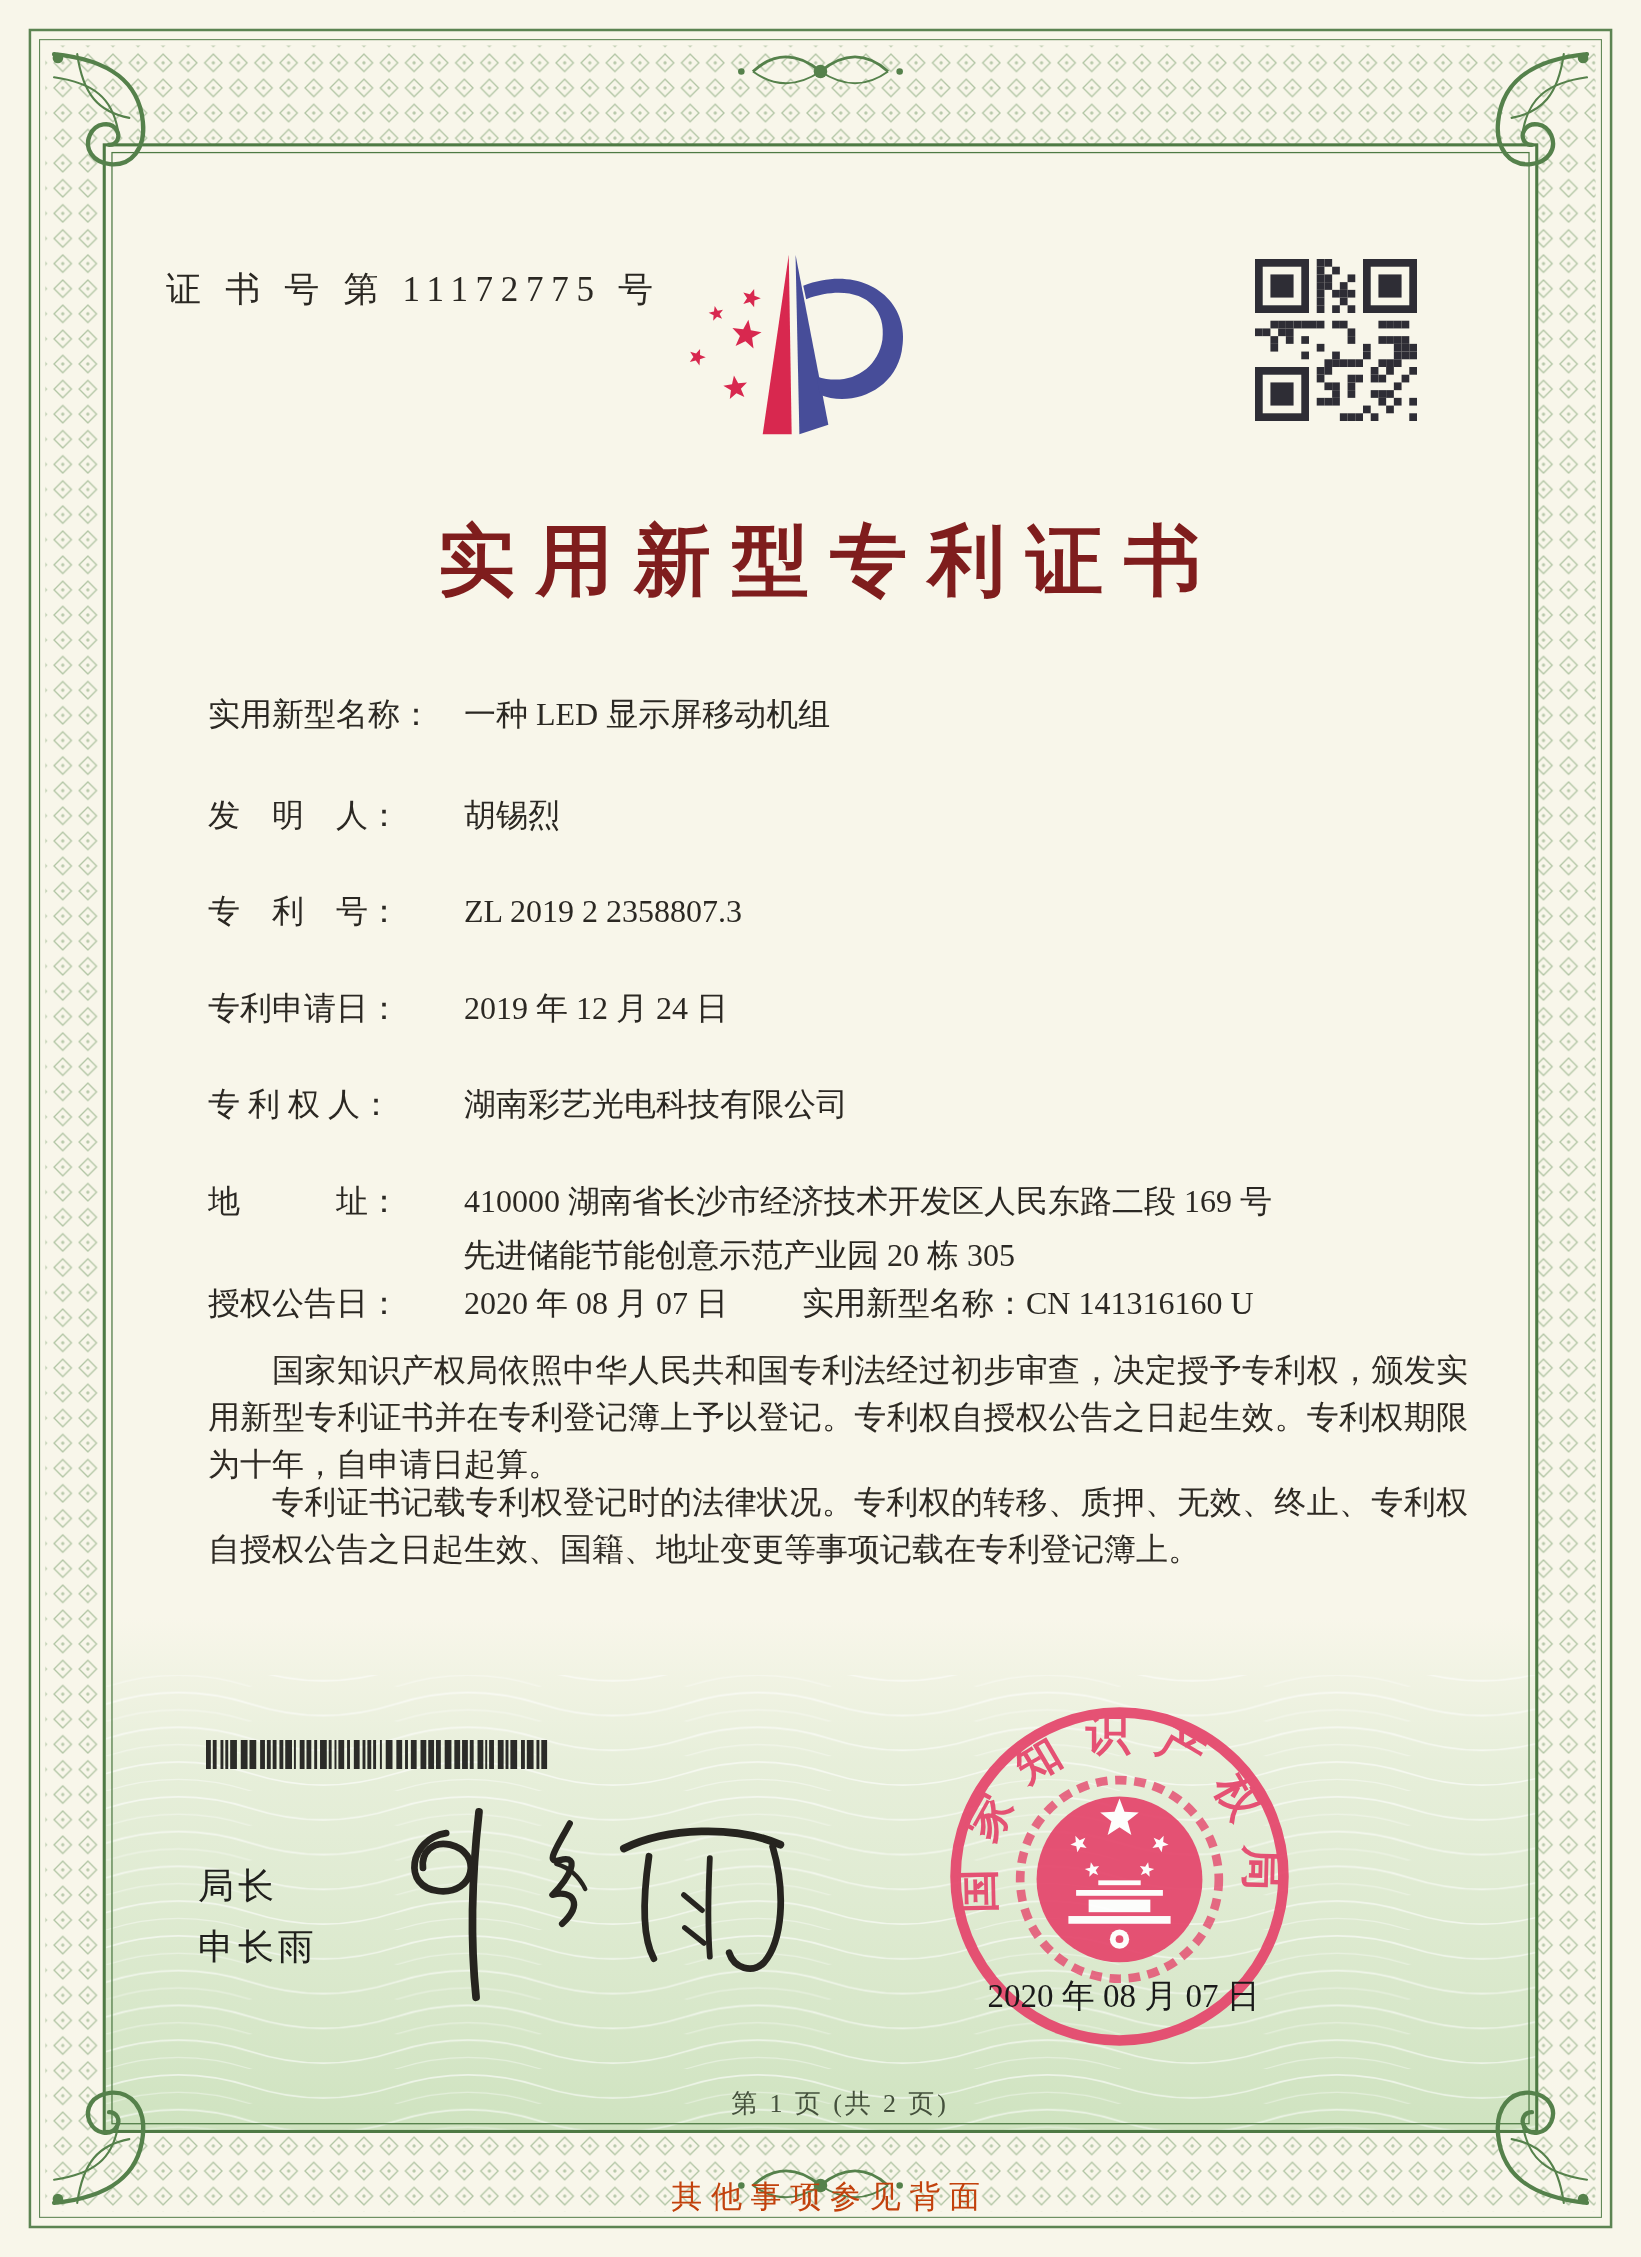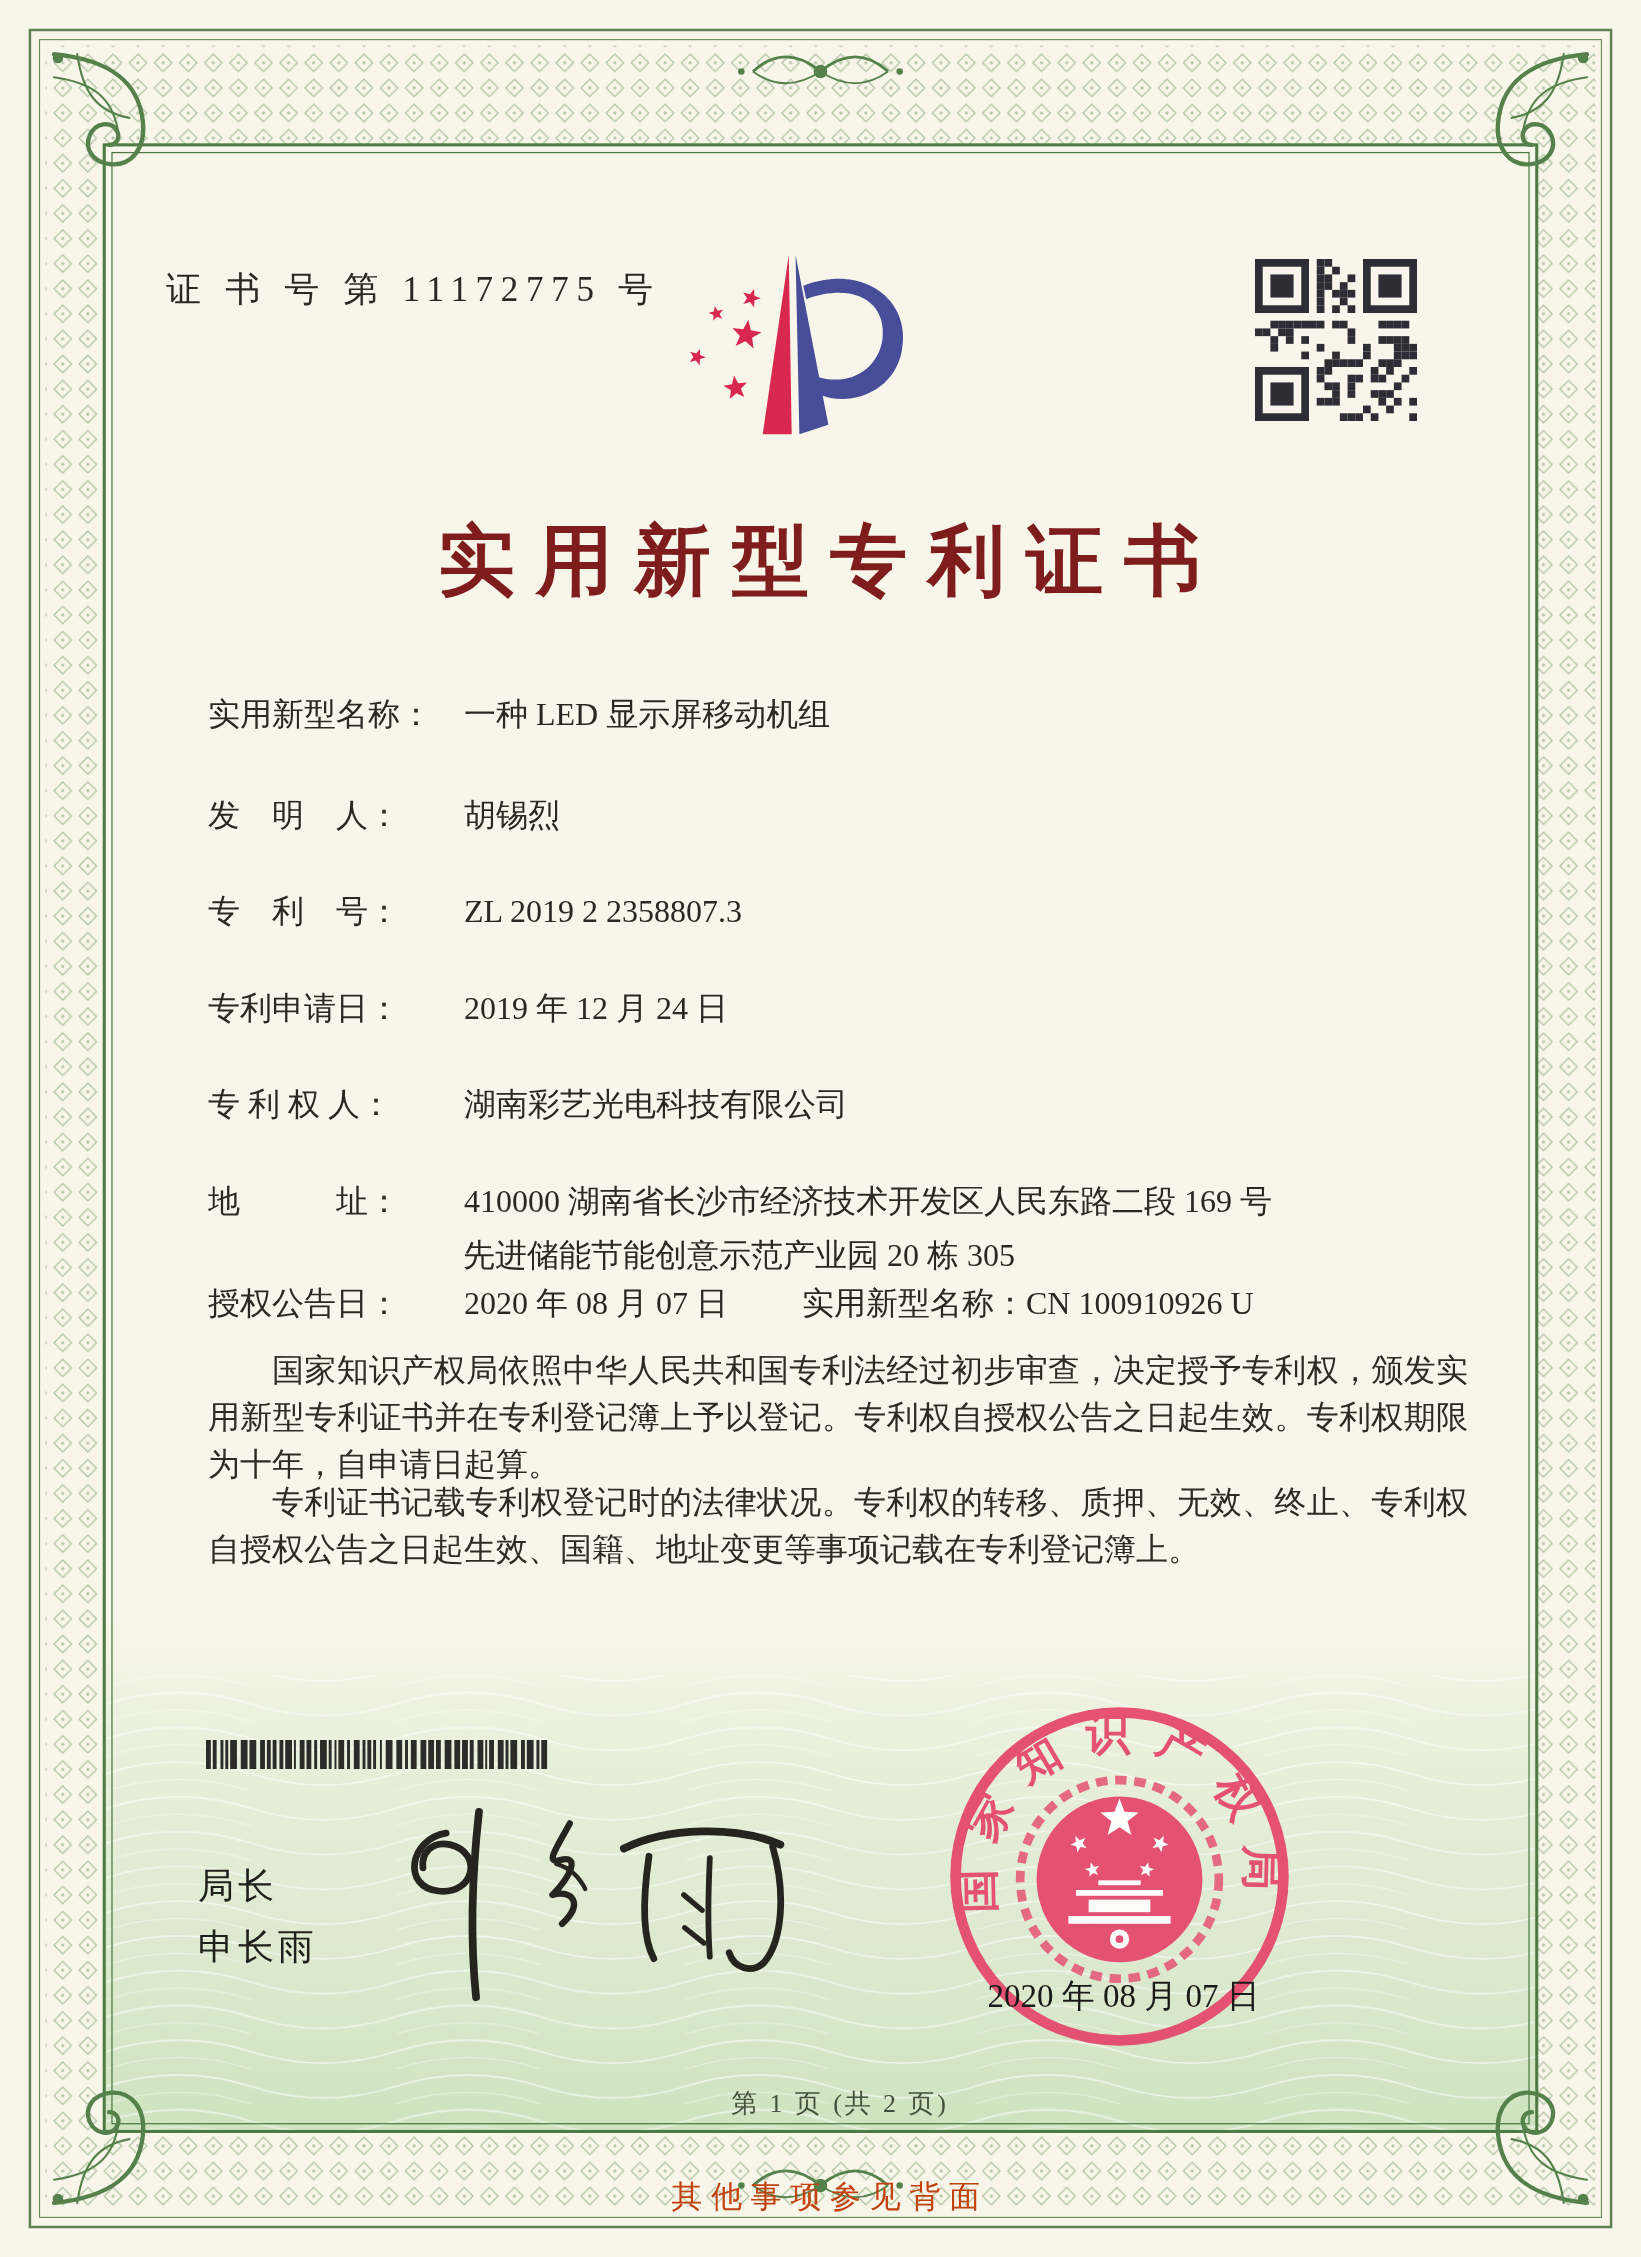--- a/index.html
+++ b/index.html
@@ -222,21 +222,21 @@
   <div class="abs frow" style="top:1083px">
     <span class="lab">专 利 权 人：</span><span>湖南彩艺光电科技有限公司</span>
   </div>
   <div class="abs frow" style="top:1180px">
     <span class="lab">地　　　址：</span><span>410000 湖南省长沙市经济技术开发区人民东路二段 169 号</span>
   </div>
   <div class="abs addr2" style="top:1234px">先进储能节能创意示范产业园 20 栋 305</div>
   <div class="abs frow" style="top:1282px">
     <span class="lab">授权公告日：</span><span>2020 年 08 月 07 日</span>
     <span class="grant2">
-      <span>实用新型名称：</span><span>CN 100910926 U</span>
+      <span>实用新型名称：</span><span>CN 141316160 U</span>
     </span>
   </div>
 
   <div class="abs para" style="top:1347px">国家知识产权局依照中华人民共和国专利法经过初步审查，决定授予专利权，颁发实用新型专利证书并在专利登记簿上予以登记。专利权自授权公告之日起生效。专利权期限为十年，自申请日起算。</div>
   <div class="abs para" style="top:1479px">专利证书记载专利权登记时的法律状况。专利权的转移、质押、无效、终止、专利权自授权公告之日起生效、国籍、地址变更等事项记载在专利登记簿上。</div>
 
   <svg id="barcode" class="abs" style="left:206px;top:1740px;" width="344" height="29" viewBox="0 0 356 30">
       <rect x="0" y="0" width="5" height="30" fill="#2b2b28"></rect>
       <rect x="7" y="0" width="4" height="30" fill="#2b2b28"></rect>
       <rect x="15" y="0" width="3" height="30" fill="#2b2b28"></rect>

